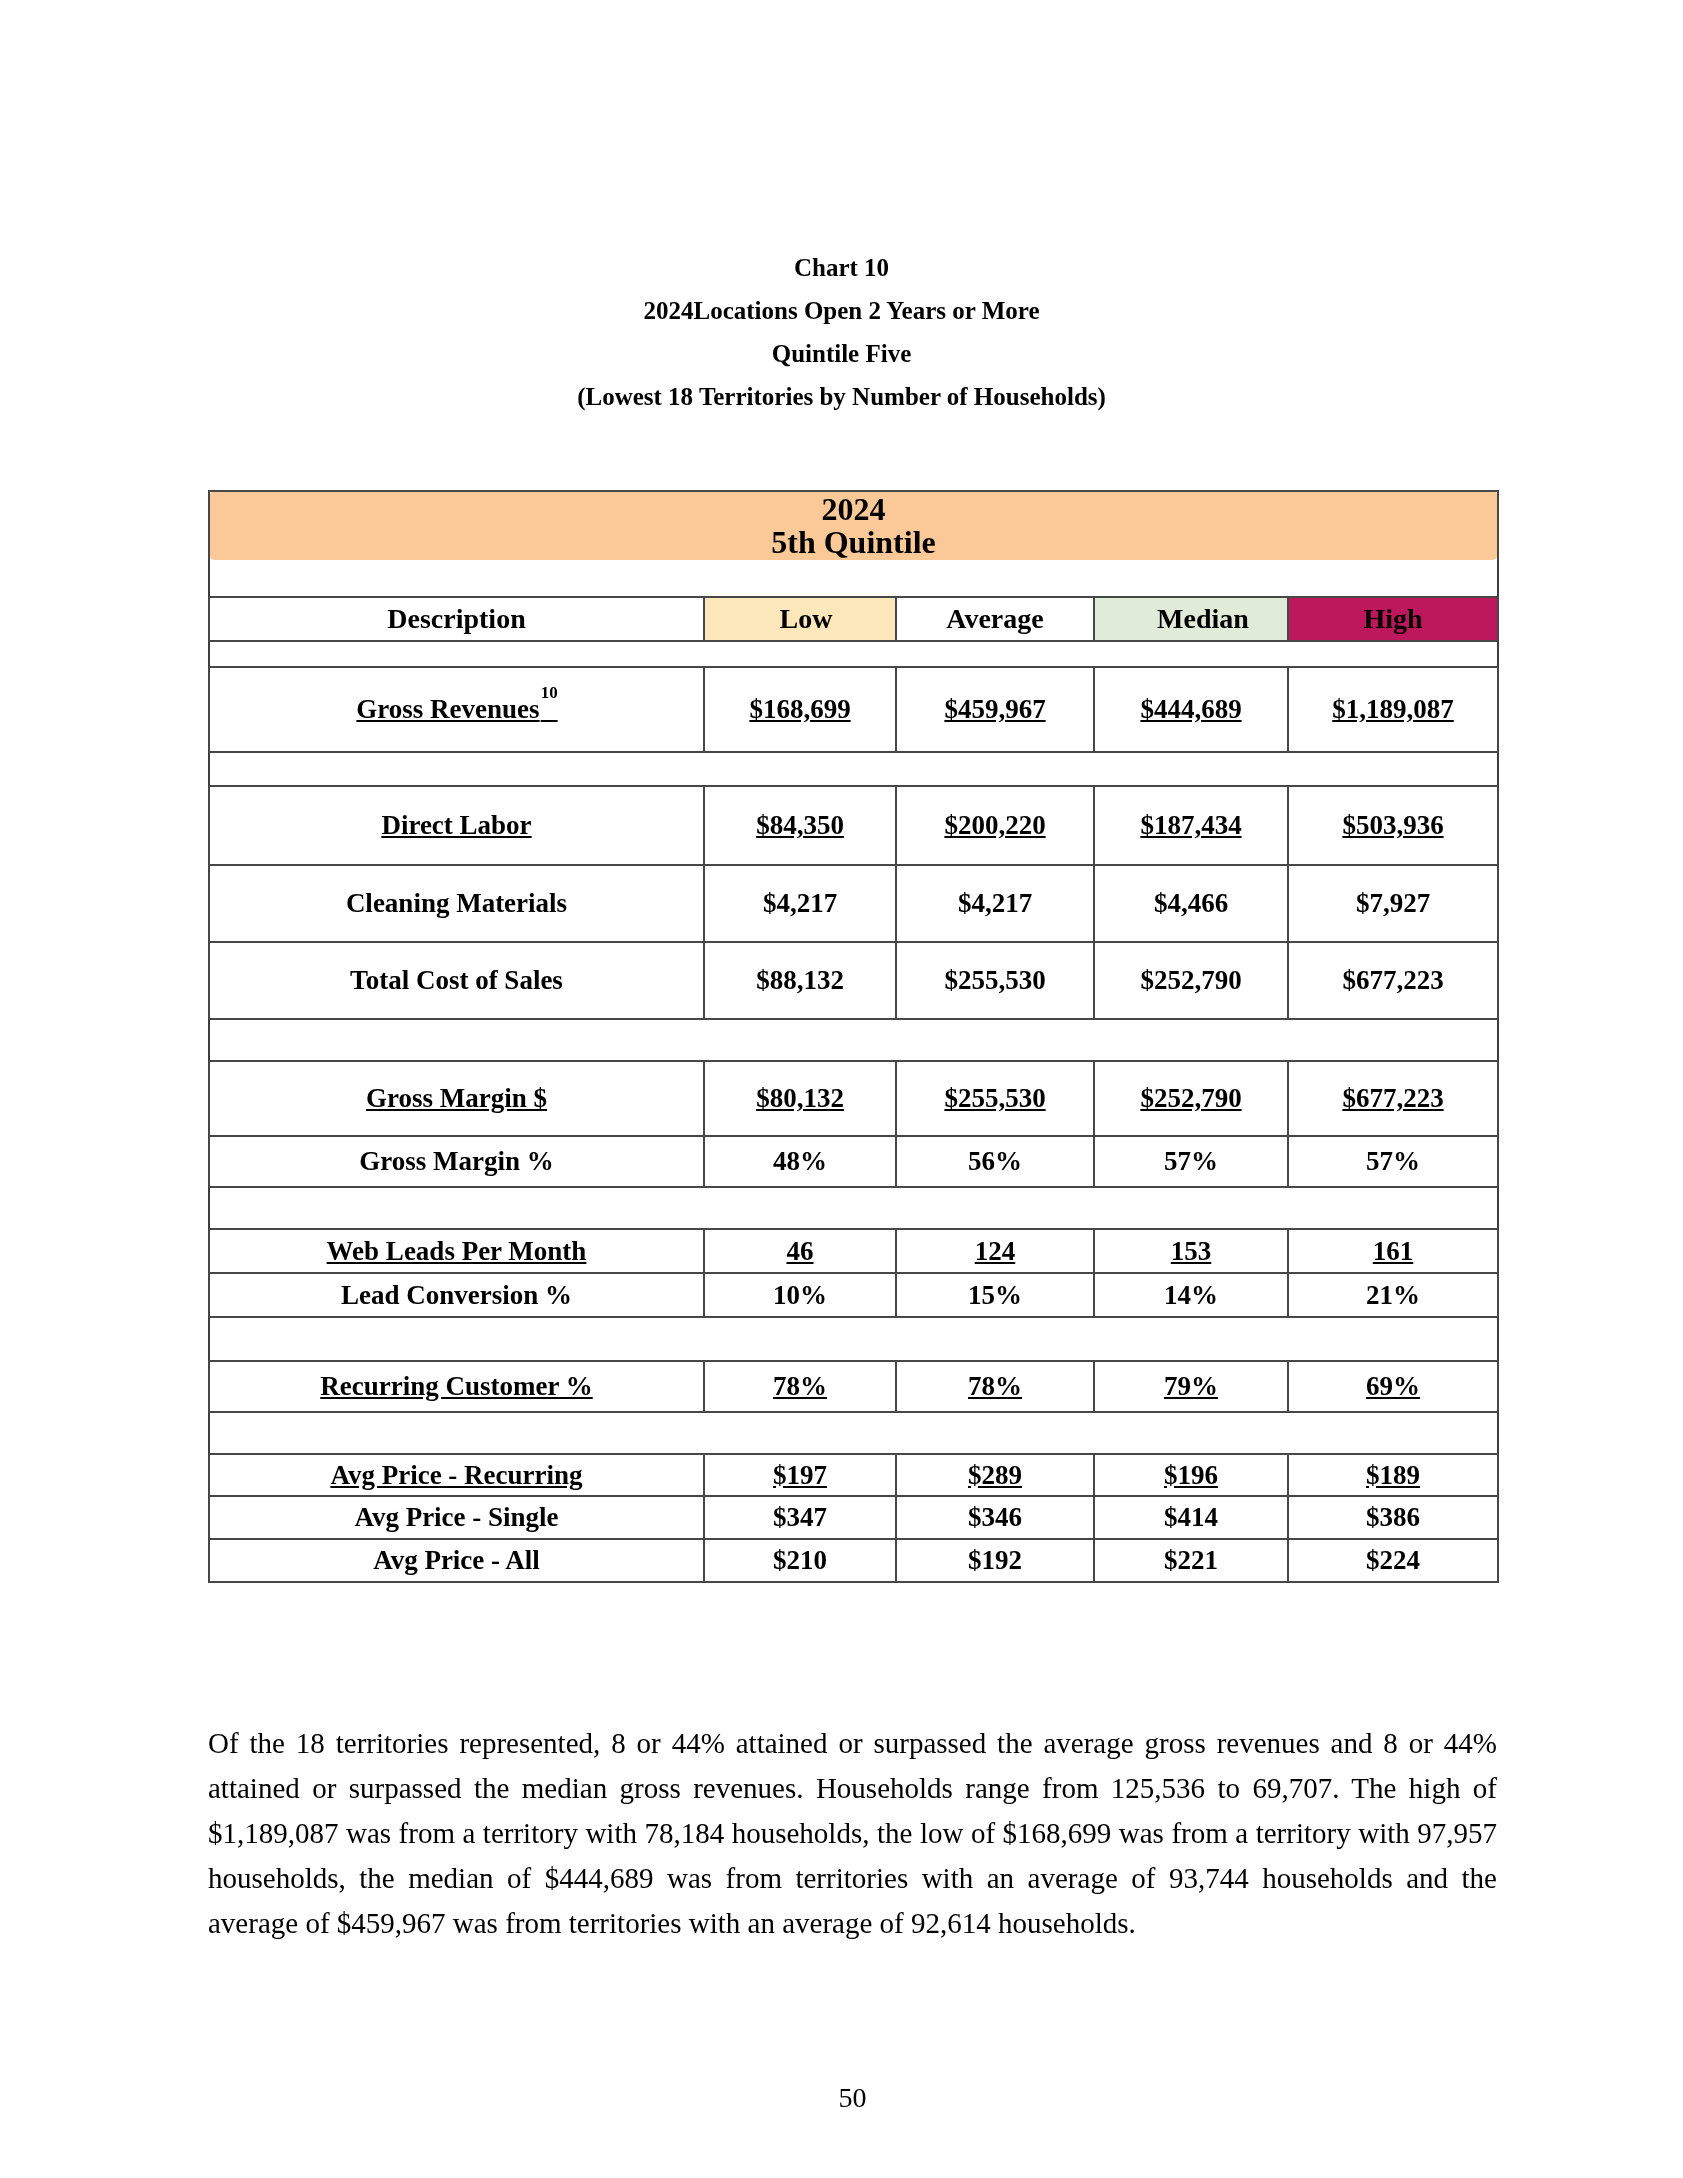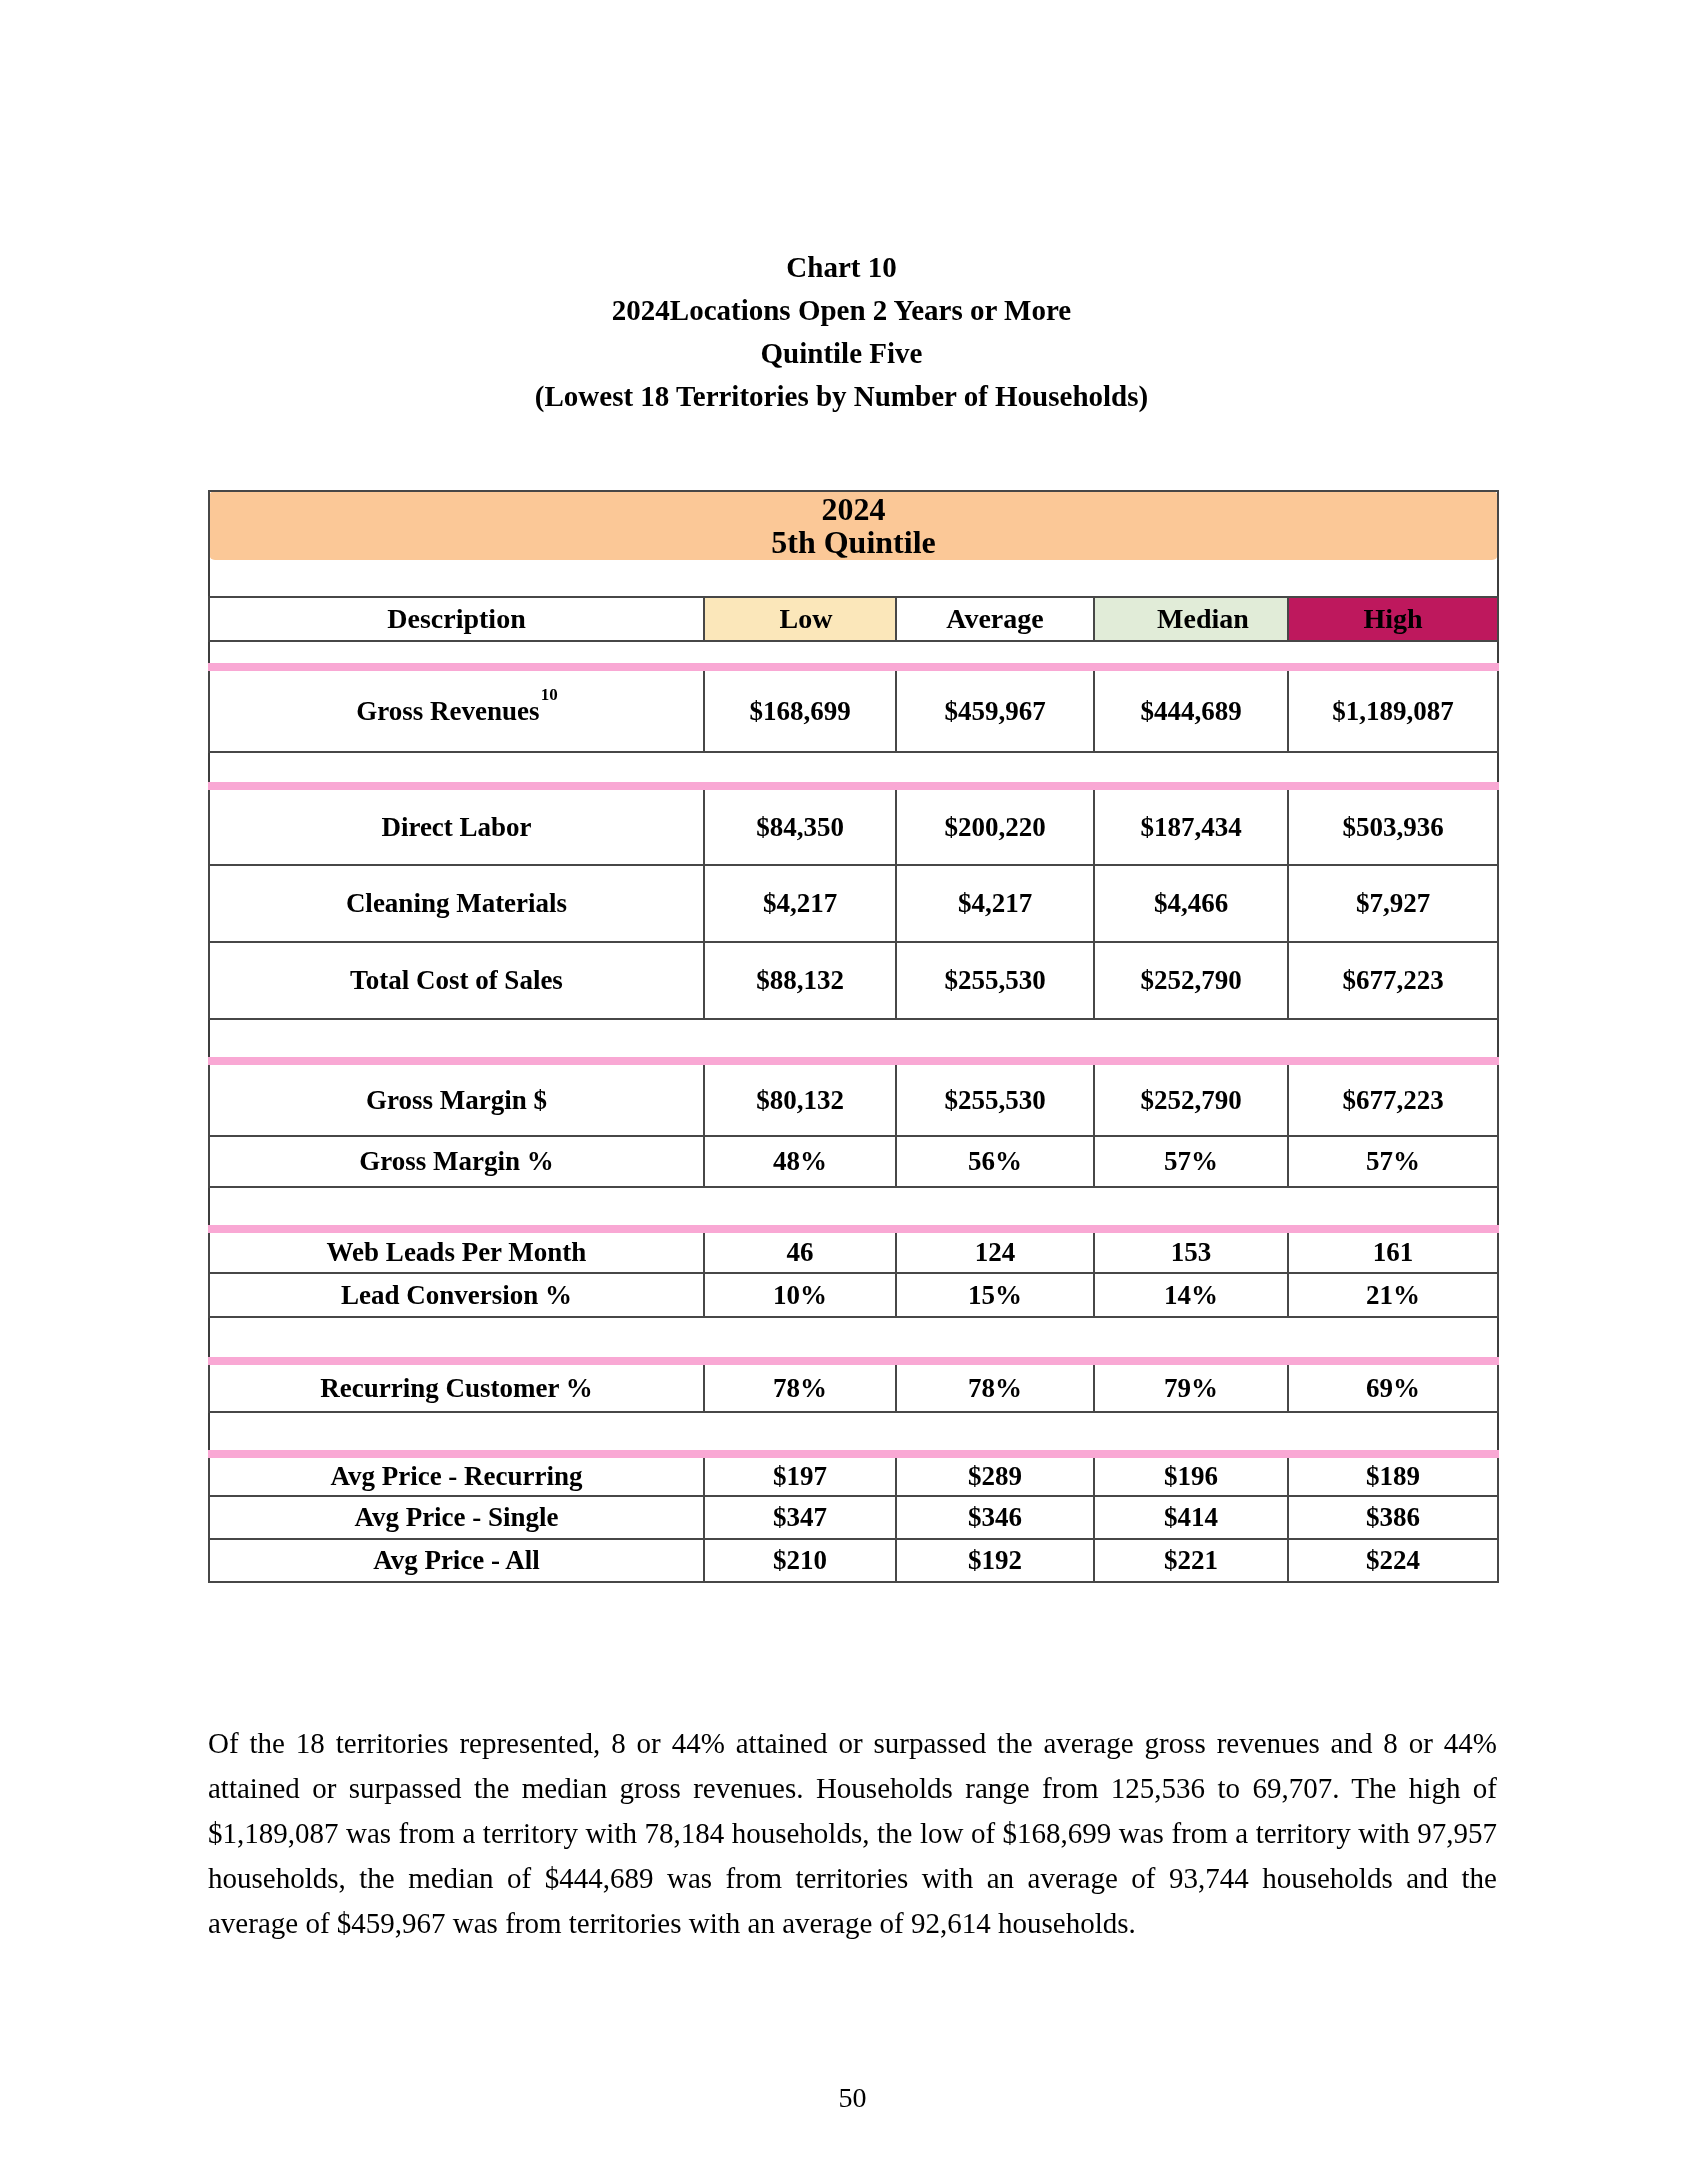--- a/index.html
+++ b/index.html
@@ -10,39 +10,39 @@
     color: #000000;
     position: relative;
     overflow: hidden;
   }
   .page { position: absolute; inset: 0; }
 
   
   .title-block {
     position: absolute; top: 246px; left: 0; width: 1683px;
     text-align: center; font-weight: bold;
-    font-size: 29px; line-height: 43px;
+    font-size: 25px; line-height: 43px;
   }
 
   
   table.chart-table {
     position: absolute; left: 208px; top: 490px;
     width: 1289px;
     border-collapse: collapse; table-layout: fixed;
     font-weight: bold; font-size: 27px;
   }
   table.chart-table { border: 2px solid #3d3d3d; }
   .chart-table td, .chart-table th {
     border: 2px solid #474747;
     text-align: center; vertical-align: middle;
     padding: 0 4px;
     overflow: hidden; white-space: nowrap;
   }
   .chart-table th { font-size: 28px; font-weight: bold; }
-  .chart-table tr.section-top td { border-top: 8px solid #f9a8d4; }
+  .chart-table tr.section-top td { border-top: 2px solid #f9a8d4; text-decoration: underline; }
   .chart-table tr.spacer td { border-left: 2px solid #3d3d3d; border-right: 2px solid #3d3d3d; }
   .chart-table tr.r-banner td { border-bottom: 0; font-size: 32px; line-height: 33px; border-radius: 6px; }
   .chart-table tr.r-sp1 td { border-top: 0; }
 
   .col-desc { width: 495px; }
   .col-low { width: 192px; }
   .col-avg { width: 198px; }
   .col-med { width: 194px; }
   .col-high { width: 210px; }
 

